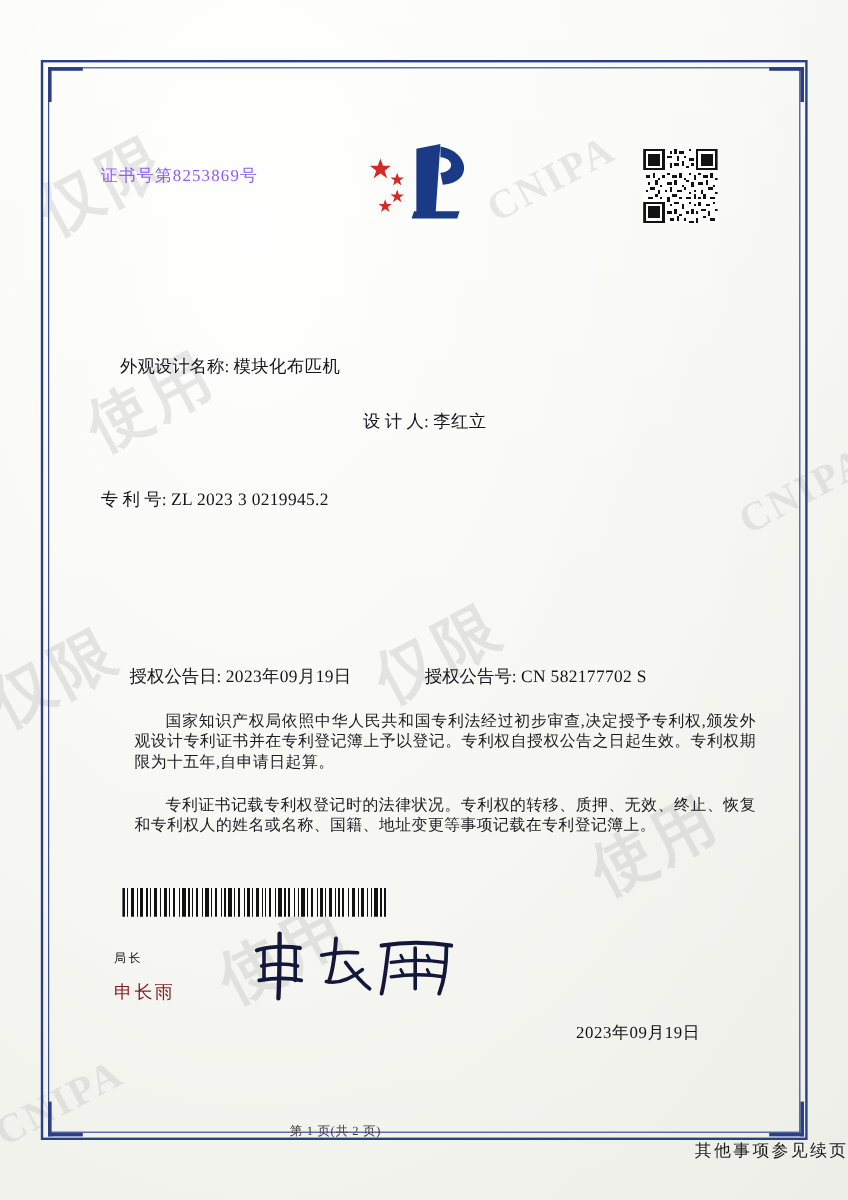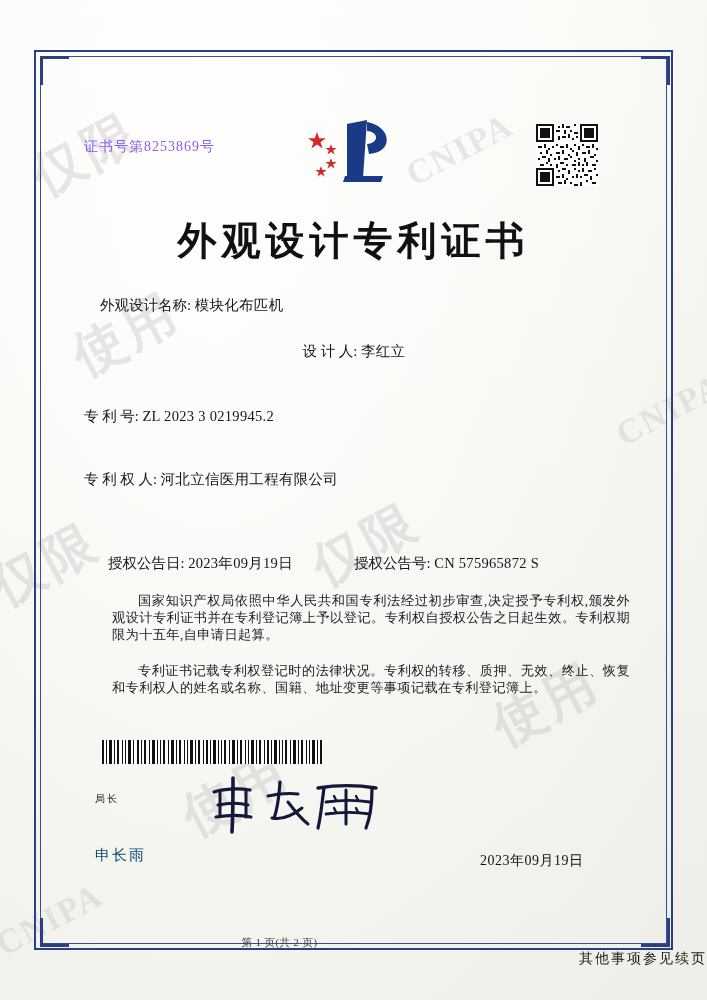--- a/index.html
+++ b/index.html
@@ -176,22 +176,21 @@
     left: 95px; top: 792px;
     font-size: 10px;
     letter-spacing: 2px;
     color: #111;
   }
   #director-name {
     position: absolute;
     left: 95px; top: 818px;
     font-size: 15px;
     letter-spacing: 2px;
-    color: #0c4a6e;
-    margin-top: 28px;
+    color: #7f1d1d;
   }
   #signature {
     position: absolute;
     left: 206px; top: 772px;
     width: 180px; height: 66px;
   }
   #issue-date {
     position: absolute;
     left: 480px; top: 852px;
     font-size: 14px;
@@ -354,52 +353,47 @@
       <rect x="11" y="29" width="2" height="1"></rect>
         <rect x="14" y="28" width="1" height="2"></rect>
         <rect x="17" y="29" width="1" height="1"></rect>
         <rect x="19" y="30" width="2" height="1"></rect>
       <rect x="22" y="29" width="1" height="2"></rect>
         <rect x="25" y="28" width="1" height="1"></rect>
         <rect x="28" y="29" width="2" height="1"></rect>
     </g>
   </svg>
 
-  <div id="main-title">外观设计专利证书</div>
 
   <div class="field-row" id="row-design-name">
     <span class="field-label">外观设计名称:</span>
     <span class="field-value">模块化布匹机</span>
   </div>
 
   <div class="field-row" id="row-designer">
     <span class="field-label">设    计    人:</span>
     <span class="field-value">李红立</span>
   </div>
 
   <div class="field-row" id="row-patent-no">
     <span class="field-label">专    利    号:</span>
     <span class="field-value">ZL 2023 3 0219945.2</span>
   </div>
 
 
-  <div class="field-row" id="row-owner">
-    <span class="field-label">专  利  权  人:</span>
-    <span class="field-value">河北立信医用工程有限公司</span>
-  </div>
 
 
   <div class="field-row" id="row-grant">
     <span class="field-label">授权公告日:</span>
     <span class="field-value">2023年09月19日</span>
   </div>
 
   <div id="grant-no-wrap">
     <span class="field-label">授权公告号:</span>
-    <span class="field-value">CN 575965872 S</span>
+    <span class="field-value">CN 582177702 S</span>
   </div>
 
   <div class="body-para" id="para-1">国家知识产权局依照中华人民共和国专利法经过初步审查,决定授予专利权,颁发外观设计专利证书并在专利登记簿上予以登记。专利权自授权公告之日起生效。专利权期限为十五年,自申请日起算。</div>
   <div class="body-para" id="para-2">专利证书记载专利权登记时的法律状况。专利权的转移、质押、无效、终止、恢复和专利权人的姓名或名称、国籍、地址变更等事项记载在专利登记簿上。</div>
 
   <svg id="barcode" viewBox="0 0 220 24" shape-rendering="crispEdges">
     <rect width="220" height="24" fill="#fbfbf9"></rect>
     <g fill="#111">
       <rect x="0" y="0" width="2" height="24"></rect>
         <rect x="4" y="0" width="1" height="24"></rect>

